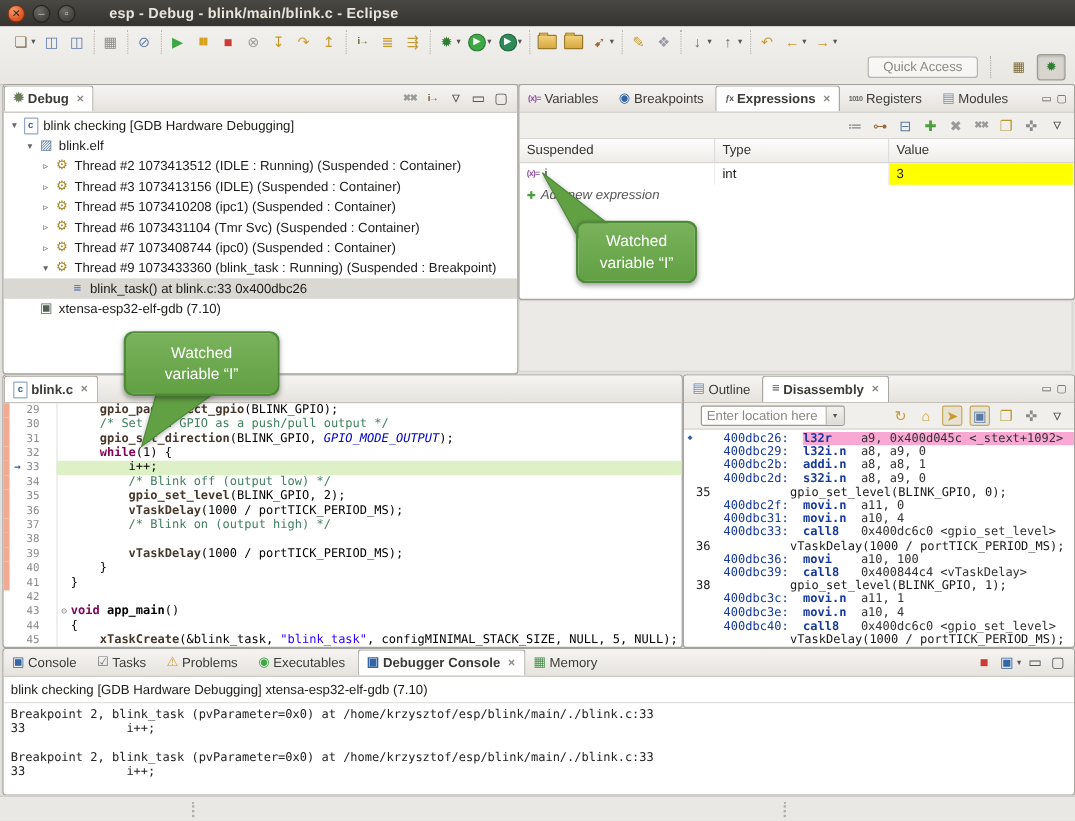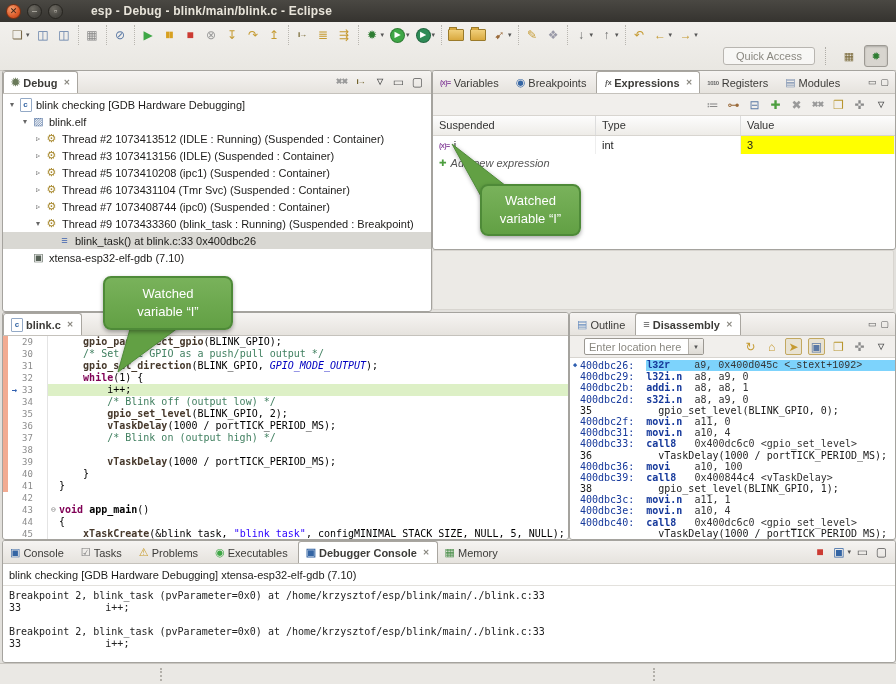--- a/index.html
+++ b/index.html
@@ -106,25 +106,25 @@
   
   #disasm-panel{left:569px;top:312px;width:325px;height:226px;}
   #loc-combo{display:flex;align-items:center;margin-right:auto;margin-left:10px;width:118px;height:15px;
     border:1px solid #9b9892;background:#fff;border-radius:2px;overflow:hidden;}
   #loc-text{flex:1;color:#8a8880;padding-left:4px;white-space:nowrap;overflow:hidden;font-size:11px;}
   #loc-btn{width:14px;height:15px;background:linear-gradient(#f4f2ef,#dedbd5);border-left:1px solid #b5b2ac;
     display:flex;align-items:center;justify-content:center;font-size:6px;color:#555;}
   #disasm-lines{font-family:"DejaVu Sans Mono",monospace;font-size:10px;line-height:11.2px;padding-top:2px;}
   .dline{display:flex;height:11.2px;white-space:pre;}
   .dm{width:10px;flex:none;text-align:center;font-size:7px;line-height:11px;color:#2f5fb0;}
-  .da{color:#16399b;}
+  .da{color:#16399b;margin-left:23px;}
   .dmn{color:#16399b;font-weight:bold;}
   .dop{color:#333;}
   .dsrc{color:#1a1a1a;}
-  .dcur{background:#7dd3fc;flex:1;font-family:Liberation Mono, monospace;}
+  .dcur{background:#f9a8d4;flex:1;}
 
   
   #console-panel{left:2px;top:540px;width:892px;height:121px;}
   #console-header{padding:5px 6px 4px 6px;color:#1d1c1a;border-bottom:1px solid #e3e1dd;}
   #console-lines{font-family:"DejaVu Sans Mono",monospace;font-size:10px;line-height:12px;padding:4px 6px;}
   .cline{white-space:pre;height:12px;}
 
   
   #statusbar{position:absolute;left:0;top:663px;width:896px;height:21px;background:#eae8e4;border-top:1px solid #c9c6c0;}
   .grip{position:absolute;top:4px;width:0;height:13px;border-left:2px dotted #b3b0aa;}

